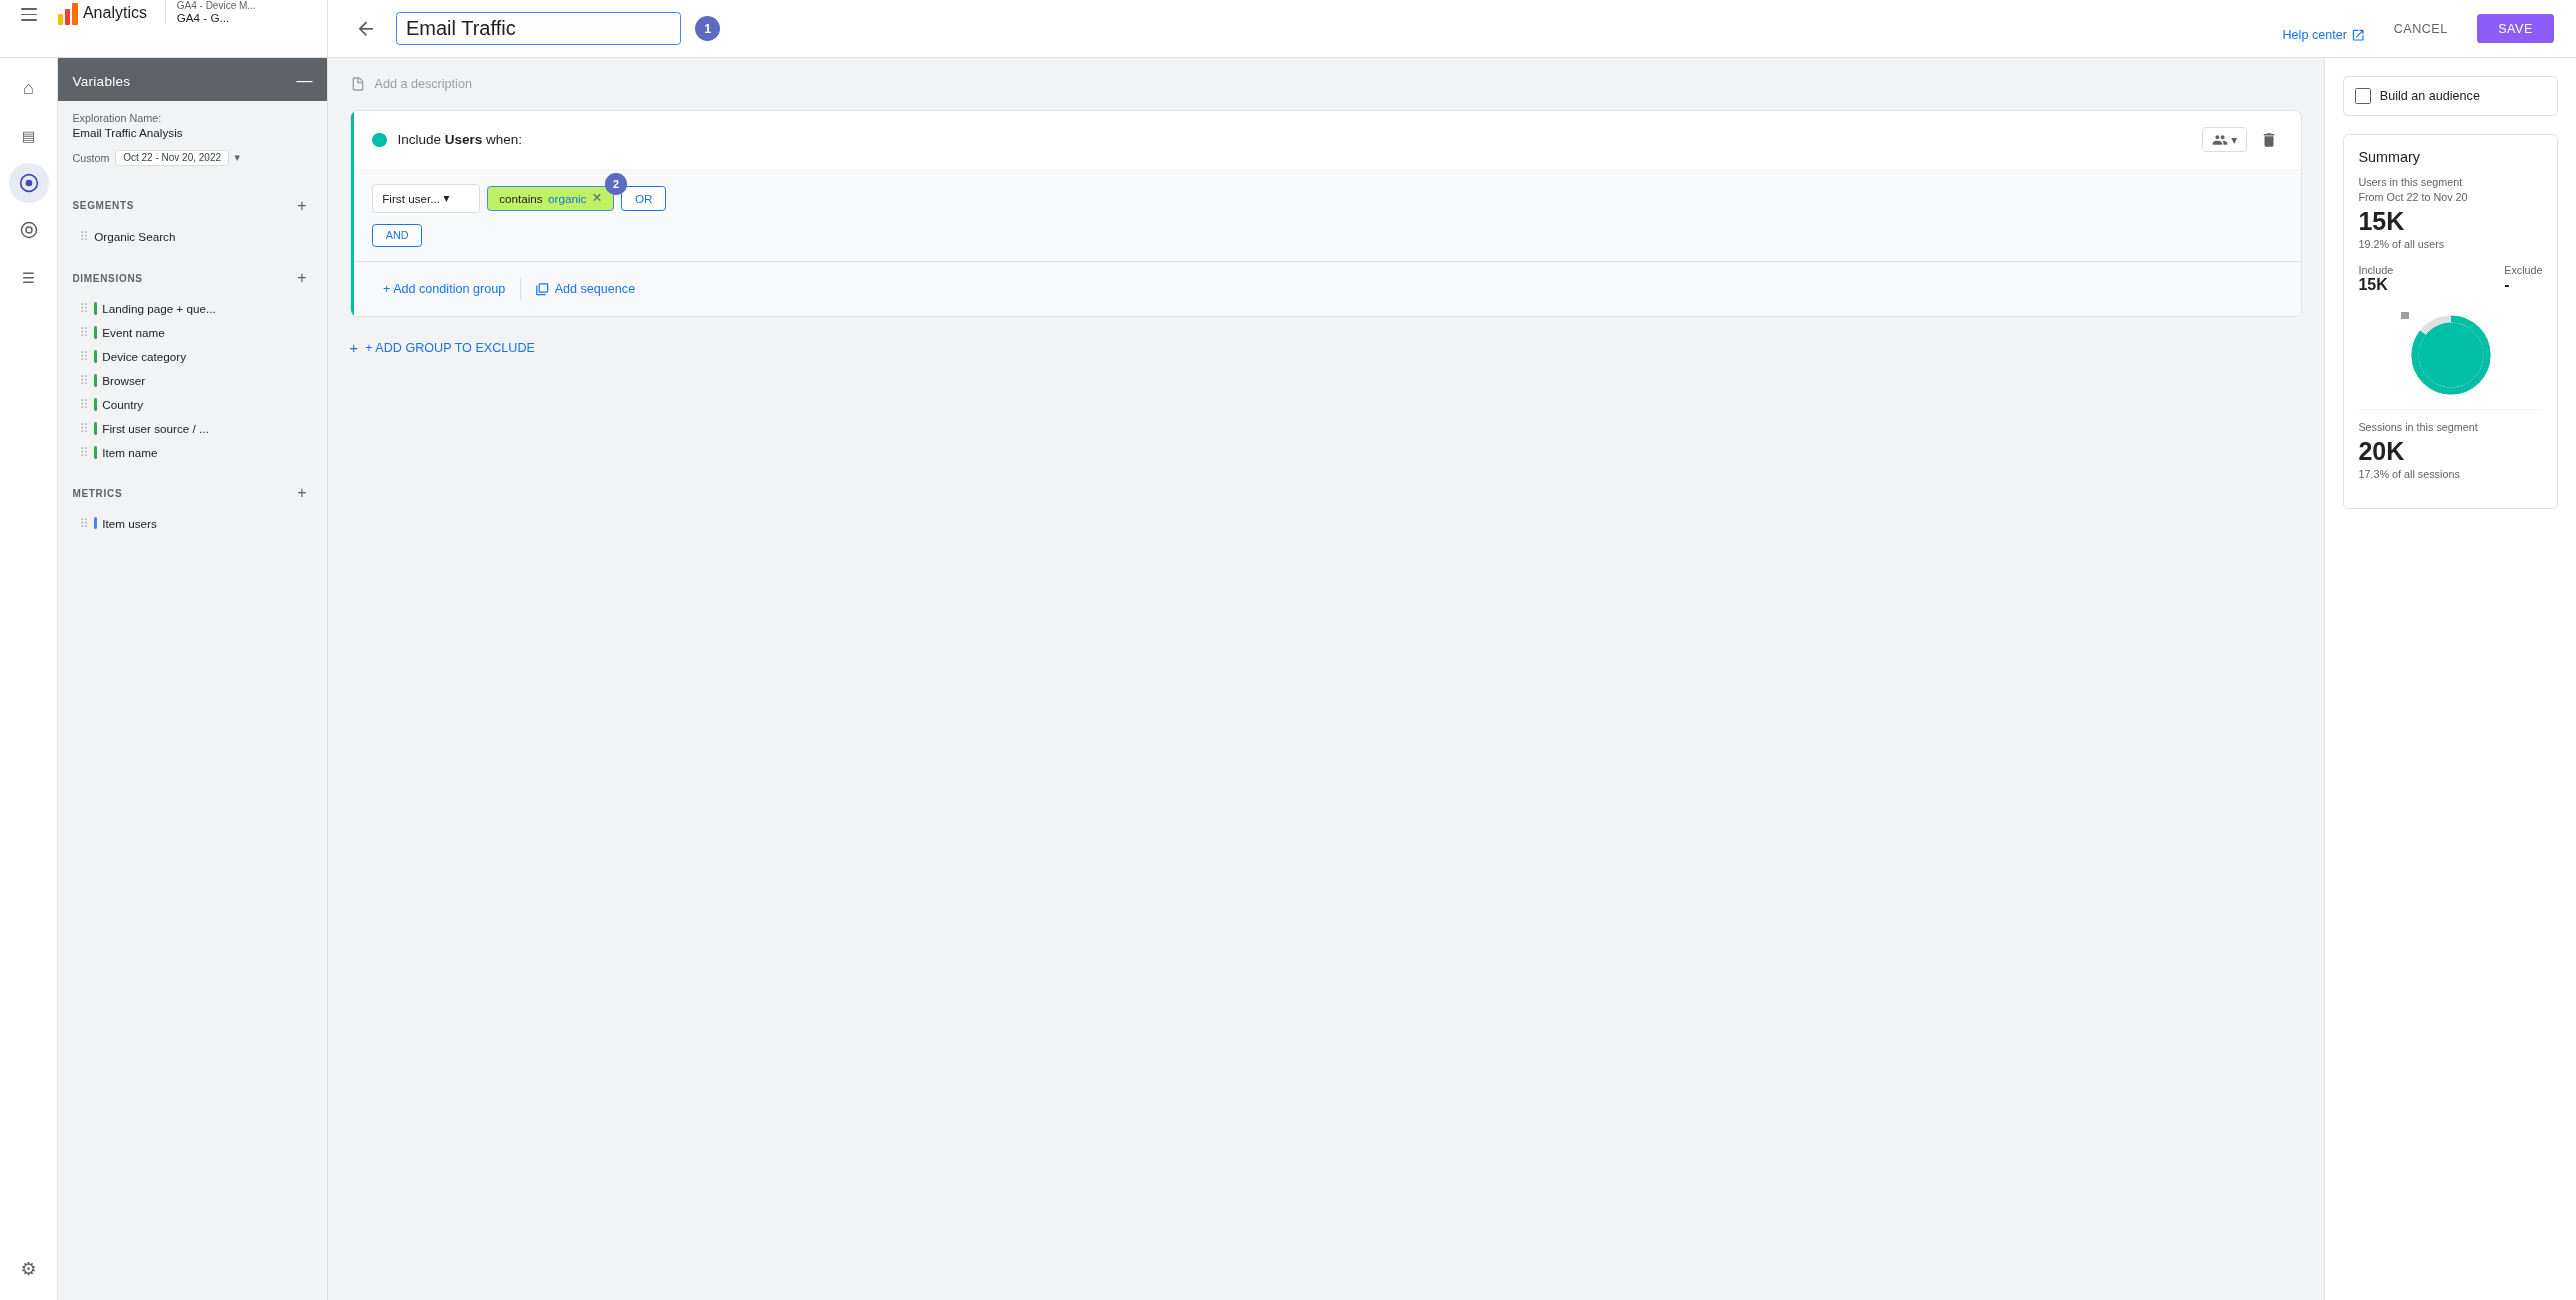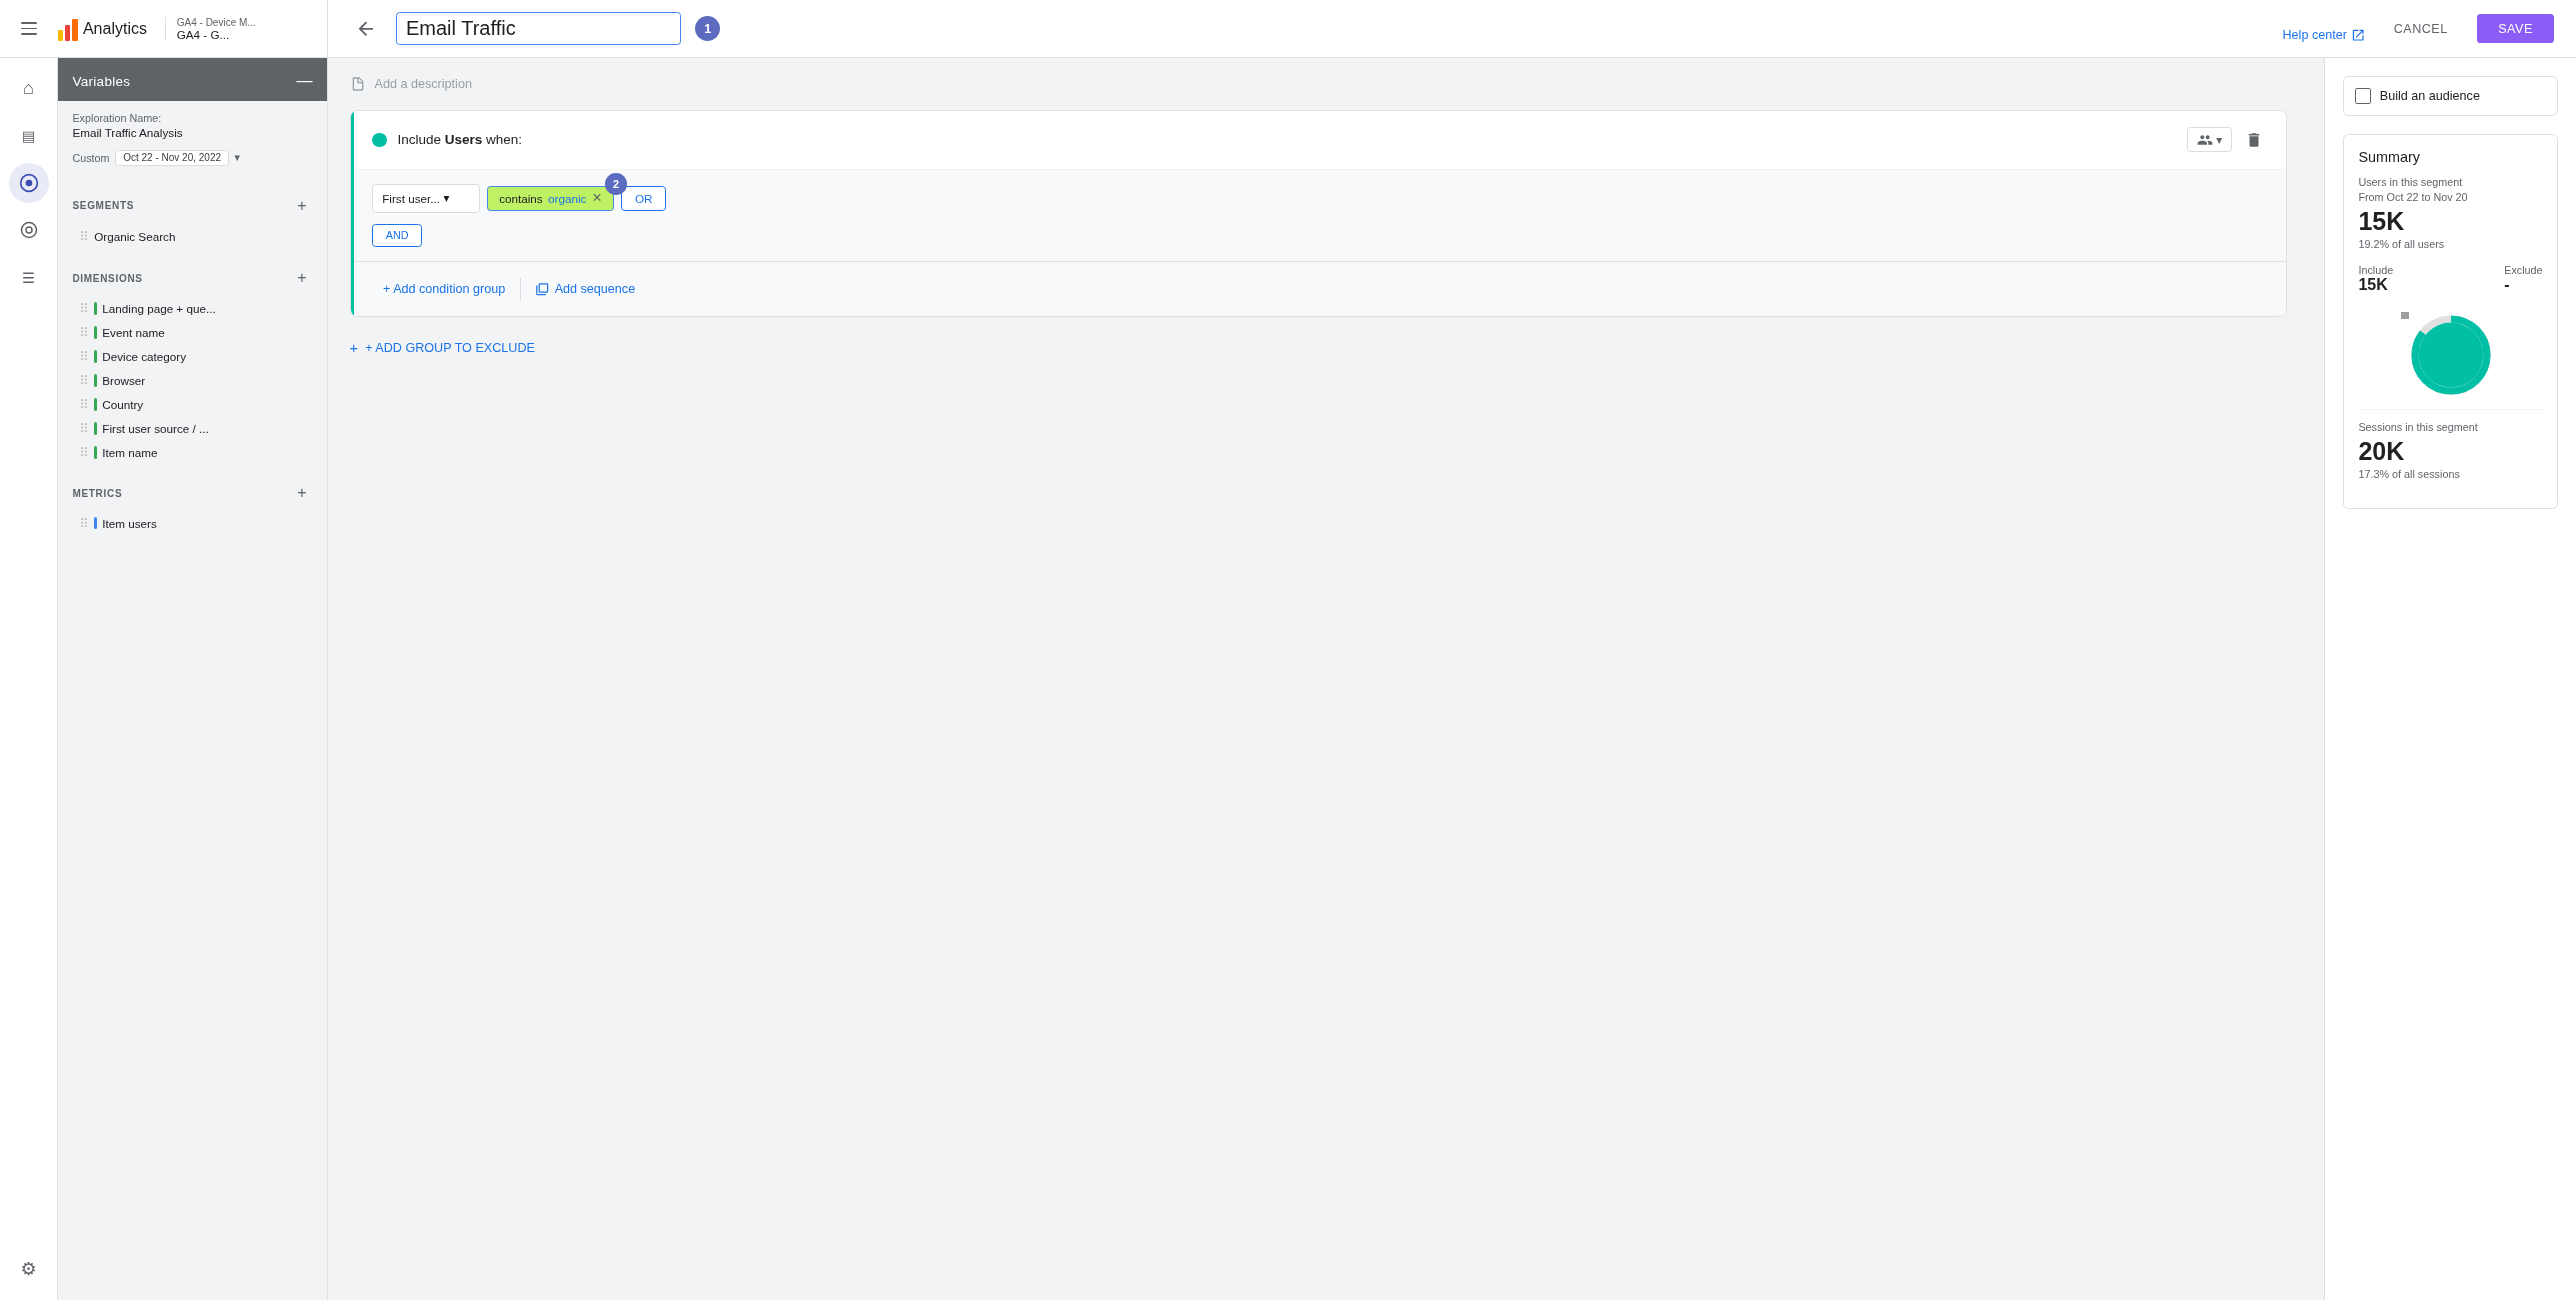--- a/index.html
+++ b/index.html
@@ -418,21 +418,20 @@
     
     .right-panel {
       width: 252px;
       background: #fff;
       border-left: 0.9px solid #e0e0e0;
       display: flex;
       flex-direction: column;
       padding: 18px;
       gap: 18px;
       overflow-y: auto;
-      margin-left: 15px;
     }
     .build-audience-row {
       display: flex;
       align-items: center;
       gap: 9px;
       padding: 10.8px;
       border: 0.9px solid #e0e0e0;
       border-radius: 5.4px;
       cursor: pointer;
     }
@@ -506,21 +505,21 @@
       height: 90px;
     }
     .sessions-section {
       padding-top: 10.8px;
       border-top: 0.9px solid #f1f3f4;
     }
 
     
     .app-brand {
       display: flex;
-      align-items: center;
+      align-items: flex-start;
       gap: 7.2px;
       padding: 0 14.4px;
       height: 58px;
       background: #fff;
       border-bottom: 0.9px solid #e0e0e0;
     }
     .brand-logo {
       display: flex;
       align-items: center;
       gap: 5.4px;

